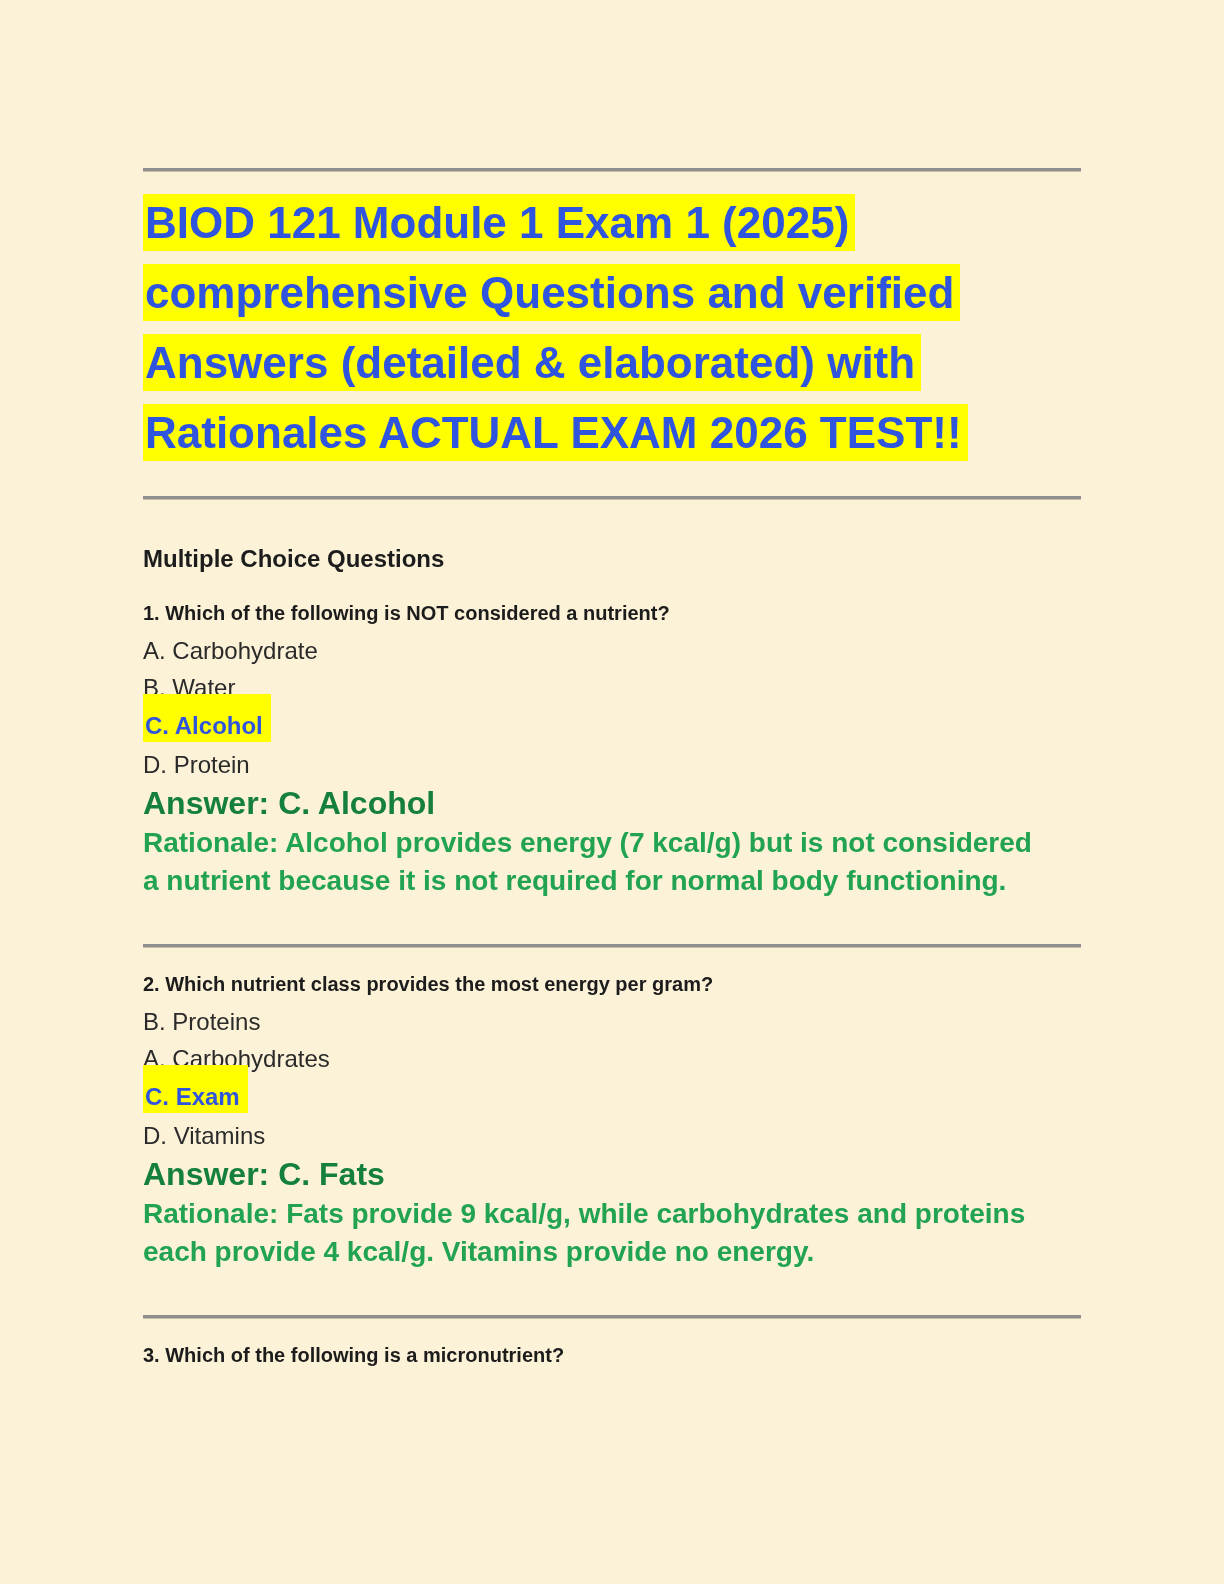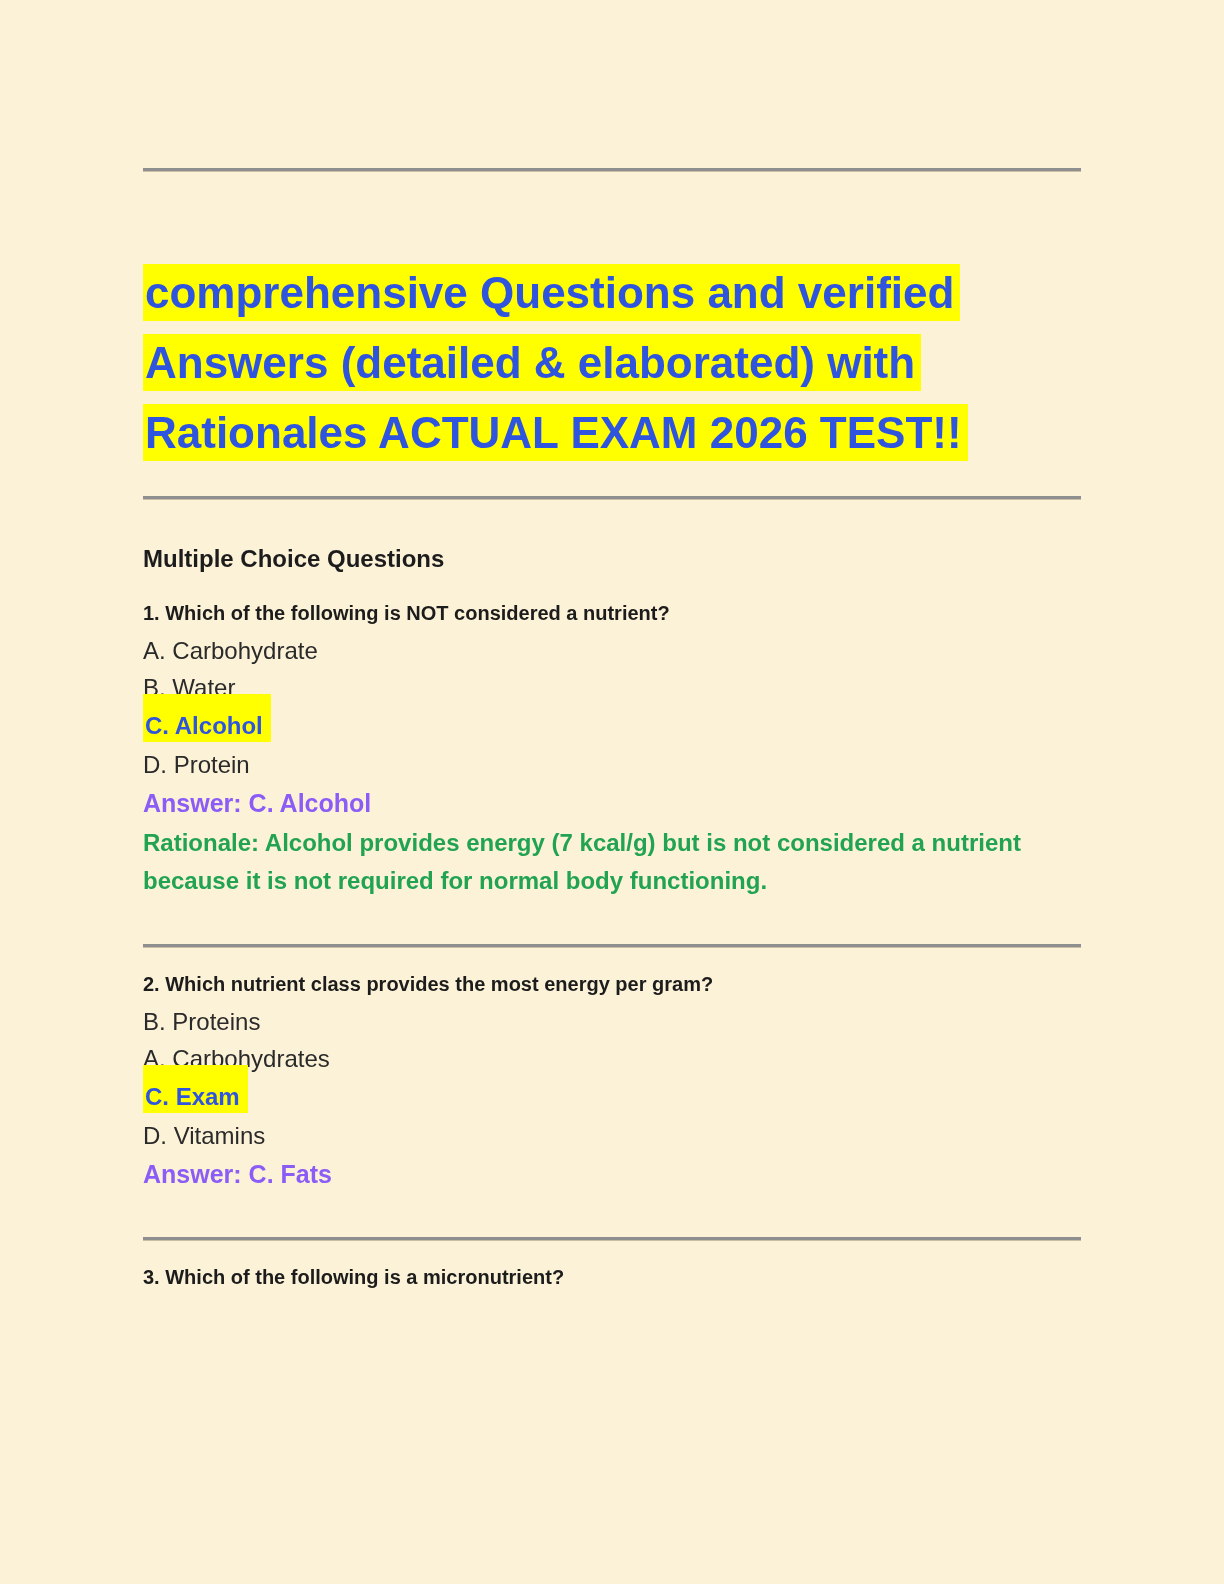--- a/index.html
+++ b/index.html
@@ -75,43 +75,43 @@
     line-height: 40px;
   }
   .opt .hl-answer {
     background: #ffff00;
     color: #2f55df;
     font-weight: bold;
     padding: 18px 8px 3px 2px;
   }
   .answer-line {
     margin: 2px 0 0 0;
-    font-size: 25px;
+    font-size: 32px;
     font-weight: bold;
     line-height: 37px;
-    color: #8b5cf6;
+    color: #15803d;
   }
   .rationale {
     margin: 2px 0 0 0;
-    font-size: 24px;
+    font-size: 28px;
     font-weight: bold;
     line-height: 38px;
     color: #21a351;
     max-width: 910px;
   }
 </style>
 </head>
 <body>
 
 <div class="page">
   <div class="content">
 
     <hr class="divider title-top">
 
-    <h1 class="doc-title"><br><span class="hl-line">comprehensive Questions and verified</span><br><span class="hl-line">Answers (detailed &amp; elaborated) with</span><br><span class="hl-line">Rationales ACTUAL EXAM 2026 TEST!!</span></h1>
+    <h1 class="doc-title"><span class="hl-line">BIOD 121 Module 1 Exam 1 (2025)</span><br><span class="hl-line">comprehensive Questions and verified</span><br><span class="hl-line">Answers (detailed &amp; elaborated) with</span><br><span class="hl-line">Rationales ACTUAL EXAM 2026 TEST!!</span></h1>
 
     <hr class="divider title-bottom">
 
     <p class="section-heading">Multiple Choice Questions</p>
 
     <div class="q-block">
       <p class="q-text">1. Which of the following is NOT considered a nutrient?</p>
       <p class="opt">A. Carbohydrate</p>
       <p class="opt">B. Water</p>
       <p class="opt hl-opt"><span class="hl-answer">C. Alcohol</span></p>
@@ -122,20 +122,21 @@
 
     <hr class="divider section">
 
     <div class="q-block">
       <p class="q-text after-divider">2. Which nutrient class provides the most energy per gram?</p>
       <p class="opt">B. Proteins</p>
       <p class="opt">A. Carbohydrates</p>
       <p class="opt hl-opt"><span class="hl-answer">C. Exam</span></p>
       <p class="opt">D. Vitamins</p>
       <p class="answer-line">Answer: C. Fats</p>
+      <p class="rationale">Rationale: Fats provide 9 kcal/g, while carbohydrates and proteins each provide 4 kcal/g. Vitamins provide no energy.</p>
     </div>
 
     <hr class="divider section">
 
     <div class="q-block">
       <p class="q-text after-divider">3. Which of the following is a micronutrient?</p>
     </div>
 
   </div>
 </div>

